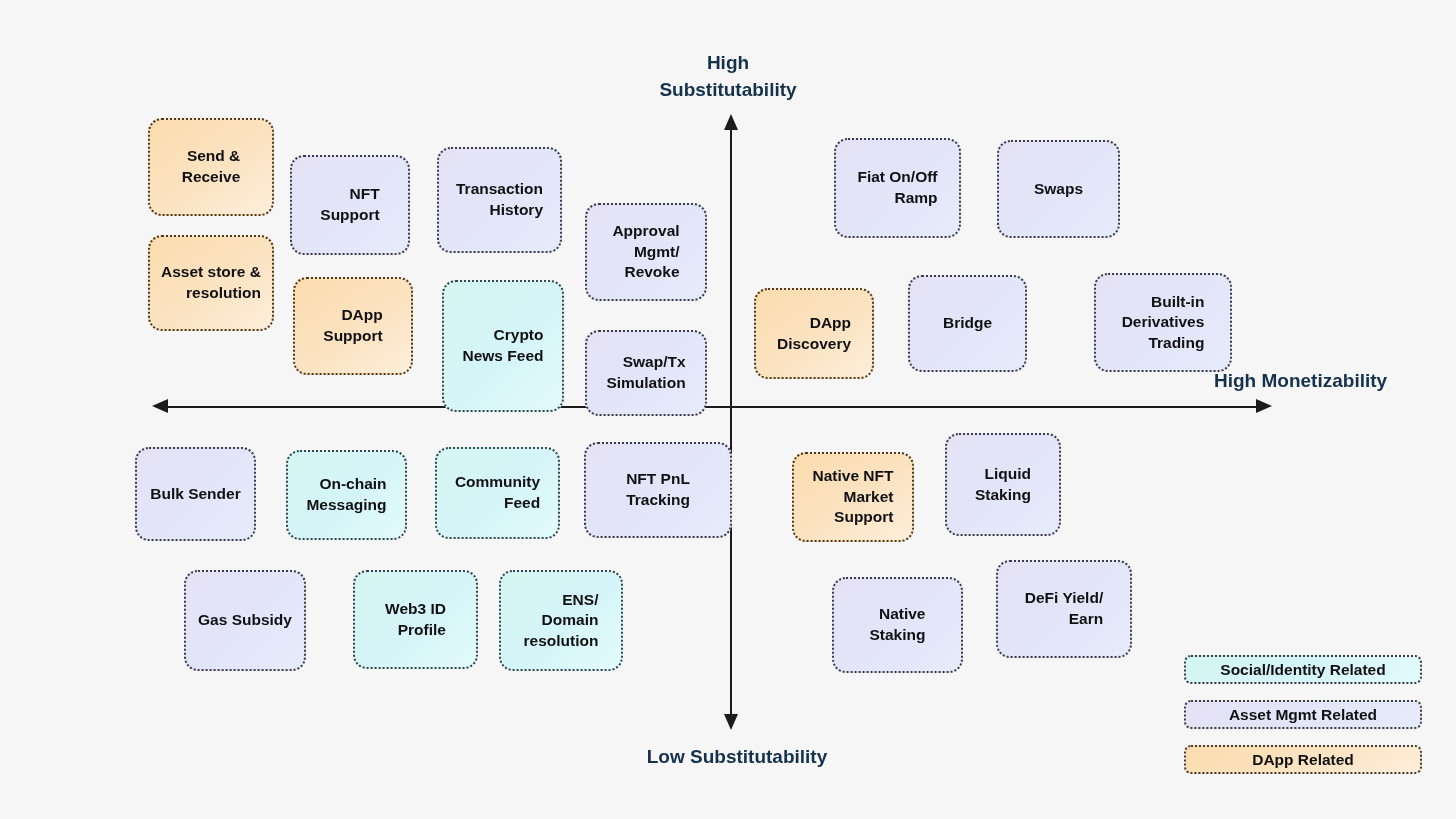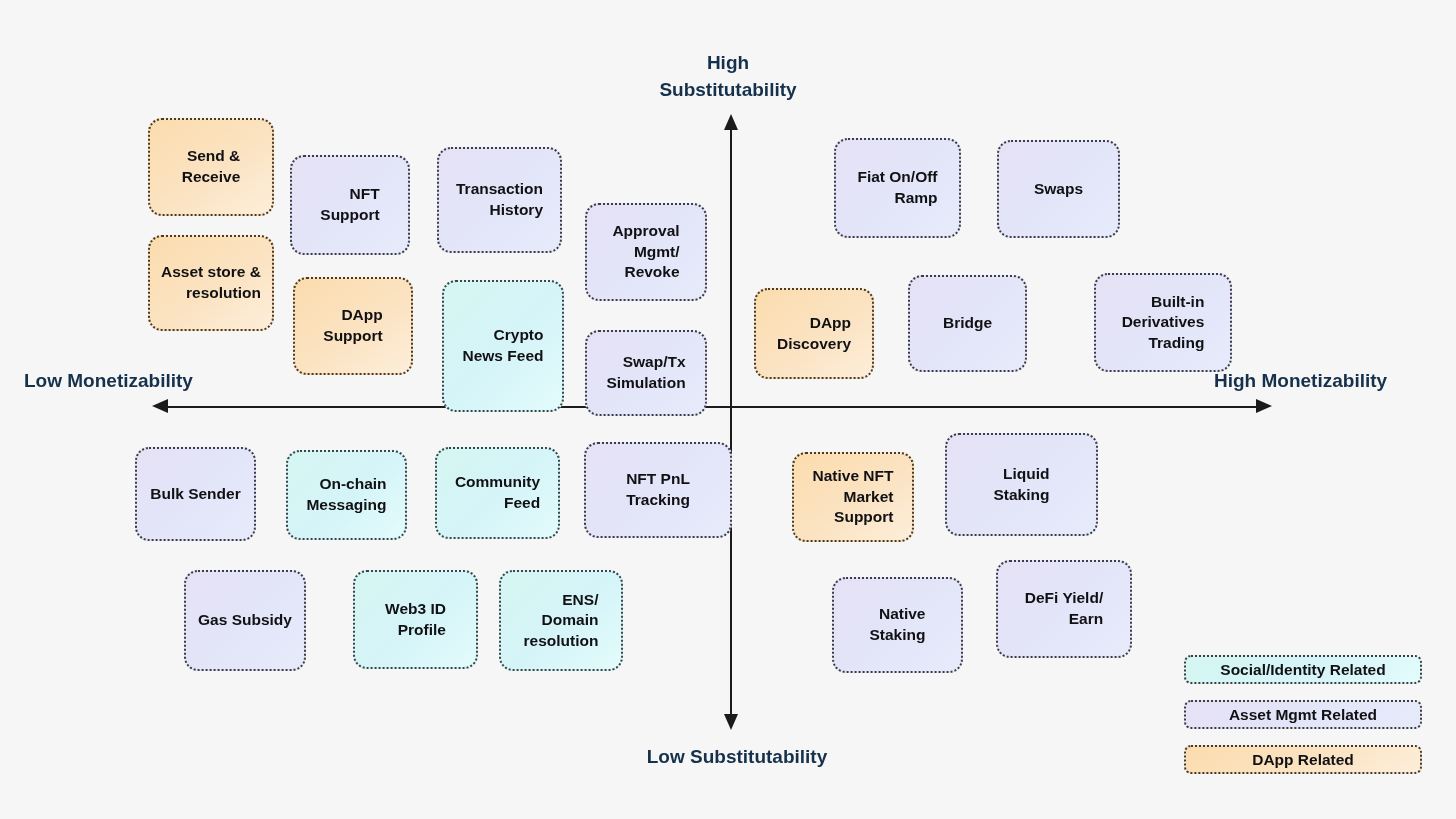--- a/index.html
+++ b/index.html
@@ -140,21 +140,20 @@
   <div class="axis-line axis-v"></div>
   <div class="axis-line axis-h"></div>
   <div class="arrow arrow-up"></div>
   <div class="arrow arrow-down"></div>
   <div class="arrow arrow-left"></div>
   <div class="arrow arrow-right"></div>
 
   <div class="axis-label lbl-top">High
 Substitutability</div>
   <div class="axis-label lbl-bottom">Low Substitutability</div>
-  <div class="axis-label lbl-left">Low Monetizability</div>
   <div class="axis-label lbl-right">High Monetizability</div>
 
   <div id="cards-layer">
       <div class="card cat-dapp" style="left: 148px; top: 118px; width: 126px; height: 98px;">Send &amp;
 Receive</div>
       <div class="card cat-dapp" style="left: 148px; top: 235px; width: 126px; height: 96px;">Asset store &amp;
 resolution</div>
       <div class="card cat-asset" style="left: 290px; top: 155px; width: 120px; height: 100px;">NFT
 Support</div>
       <div class="card cat-dapp" style="left: 293px; top: 277px; width: 120px; height: 98px;">DApp
@@ -186,21 +185,21 @@
 Tracking</div>
       <div class="card cat-asset" style="left: 184px; top: 570px; width: 122px; height: 101px;">Gas Subsidy</div>
       <div class="card cat-social" style="left: 353px; top: 570px; width: 125px; height: 99px;">Web3 ID
 Profile</div>
       <div class="card cat-social" style="left: 499px; top: 570px; width: 124px; height: 101px;">ENS/
 Domain
 resolution</div>
       <div class="card cat-dapp" style="left: 792px; top: 452px; width: 122px; height: 90px;">Native NFT
 Market
 Support</div>
-      <div class="card cat-asset" style="left: 945px; top: 433px; width: 153px; height: 103px;">Liquid
+      <div class="card cat-asset" style="left: 945px; top: 433px; width: 116px; height: 103px;">Liquid
 Staking</div>
       <div class="card cat-asset" style="left: 832px; top: 577px; width: 131px; height: 96px;">Native
 Staking</div>
       <div class="card cat-asset" style="left: 996px; top: 560px; width: 136px; height: 98px;">DeFi Yield/
 Earn</div>
     </div>
 
   <div class="legend" id="legend-layer">
       <div class="legend-item cat-social">Social/Identity Related</div>
       <div class="legend-item cat-asset">Asset Mgmt Related</div>

